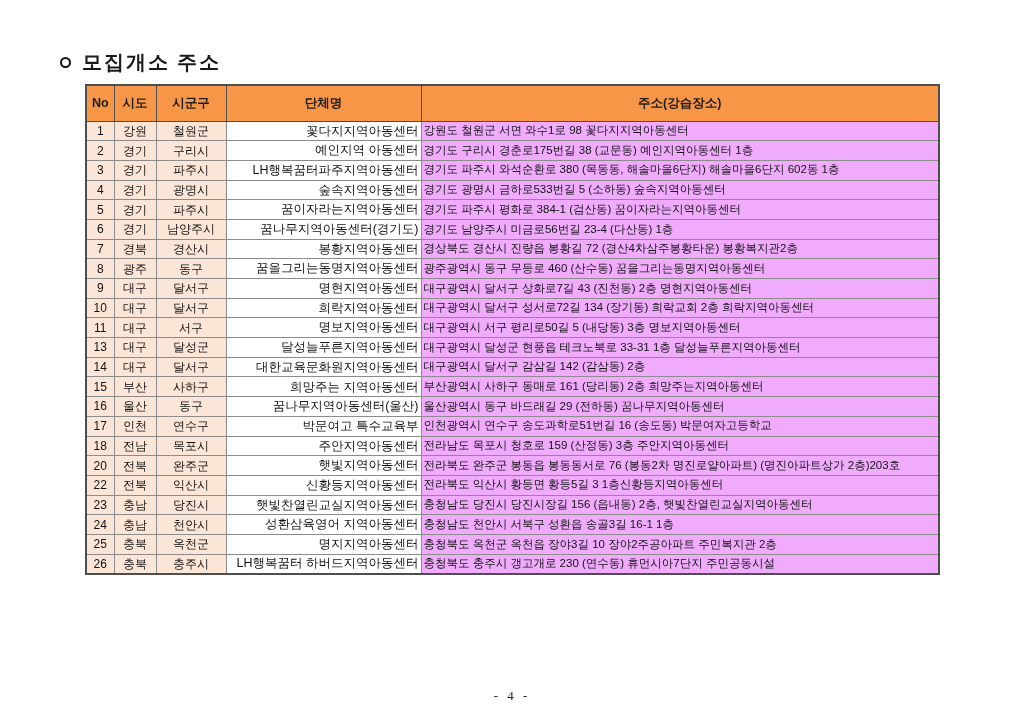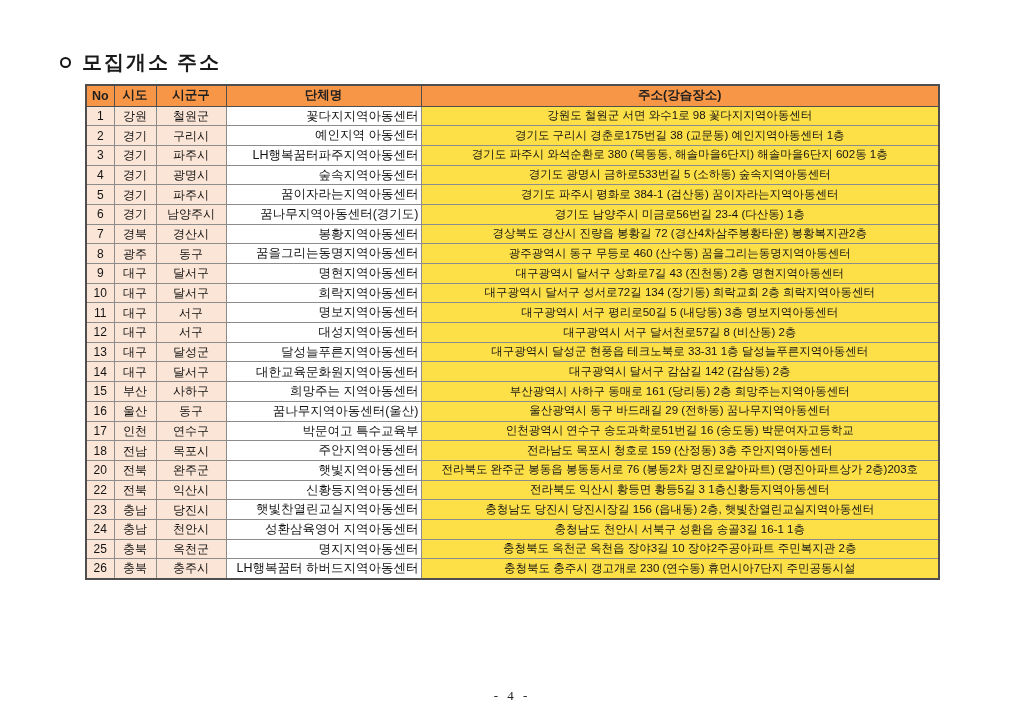--- a/index.html
+++ b/index.html
@@ -43,21 +43,21 @@
     border-collapse: collapse;
     table-layout: fixed;
     border: 2px solid #4e4e4e;
     font-size: 12px;
   }
   table.addr th {
     background: #F79646;
     color: #1f1f1f;
     font-weight: bold;
     font-size: 12.5px;
-    height: 21px;
+    height: 36px;
     padding: 0 2px;
     border: 1px solid #4e4e4e;
     text-align: center;
     overflow: hidden;
     white-space: nowrap;
   }
   table.addr td {
     height: 19.7px;
     padding: 0 2px;
     border: 1px solid #8c8c8c;
@@ -69,22 +69,22 @@
   td.c-no, td.c-sido, td.c-sigungu {
     background: #FBE5D6;
     text-align: center;
   }
   td.c-org {
     background: #ffffff;
     text-align: right;
     font-size: 12.5px;
   }
   td.c-address {
-    background: #fde047;
-    text-align: center;
+    background: #f0abfc;
+    text-align: left;
     padding-left: 5px;
     font-size: 11.5px;
     margin-top: 30px;
   }
   .footer {
     position: absolute;
     left: 0;
     top: 688px;
     width: 1024px;
     text-align: center;
@@ -201,27 +201,20 @@
   </tr>
 
   <tr>
     <td class="c-no">11</td>
     <td class="c-sido">대구</td>
     <td class="c-sigungu">서구</td>
     <td class="c-org">명보지역아동센터</td>
     <td class="c-address">대구광역시 서구 평리로50길 5 (내당동) 3층 명보지역아동센터</td>
   </tr>
 
-  <tr>
-    <td class="c-no">12</td>
-    <td class="c-sido">대구</td>
-    <td class="c-sigungu">서구</td>
-    <td class="c-org">대성지역아동센터</td>
-    <td class="c-address">대구광역시 서구 달서천로57길 8 (비산동) 2층</td>
-  </tr>
 
   <tr>
     <td class="c-no">13</td>
     <td class="c-sido">대구</td>
     <td class="c-sigungu">달성군</td>
     <td class="c-org">달성늘푸른지역아동센터</td>
     <td class="c-address">대구광역시 달성군 현풍읍 테크노북로 33-31  1층 달성늘푸른지역아동센터</td>
   </tr>
 
   <tr>

